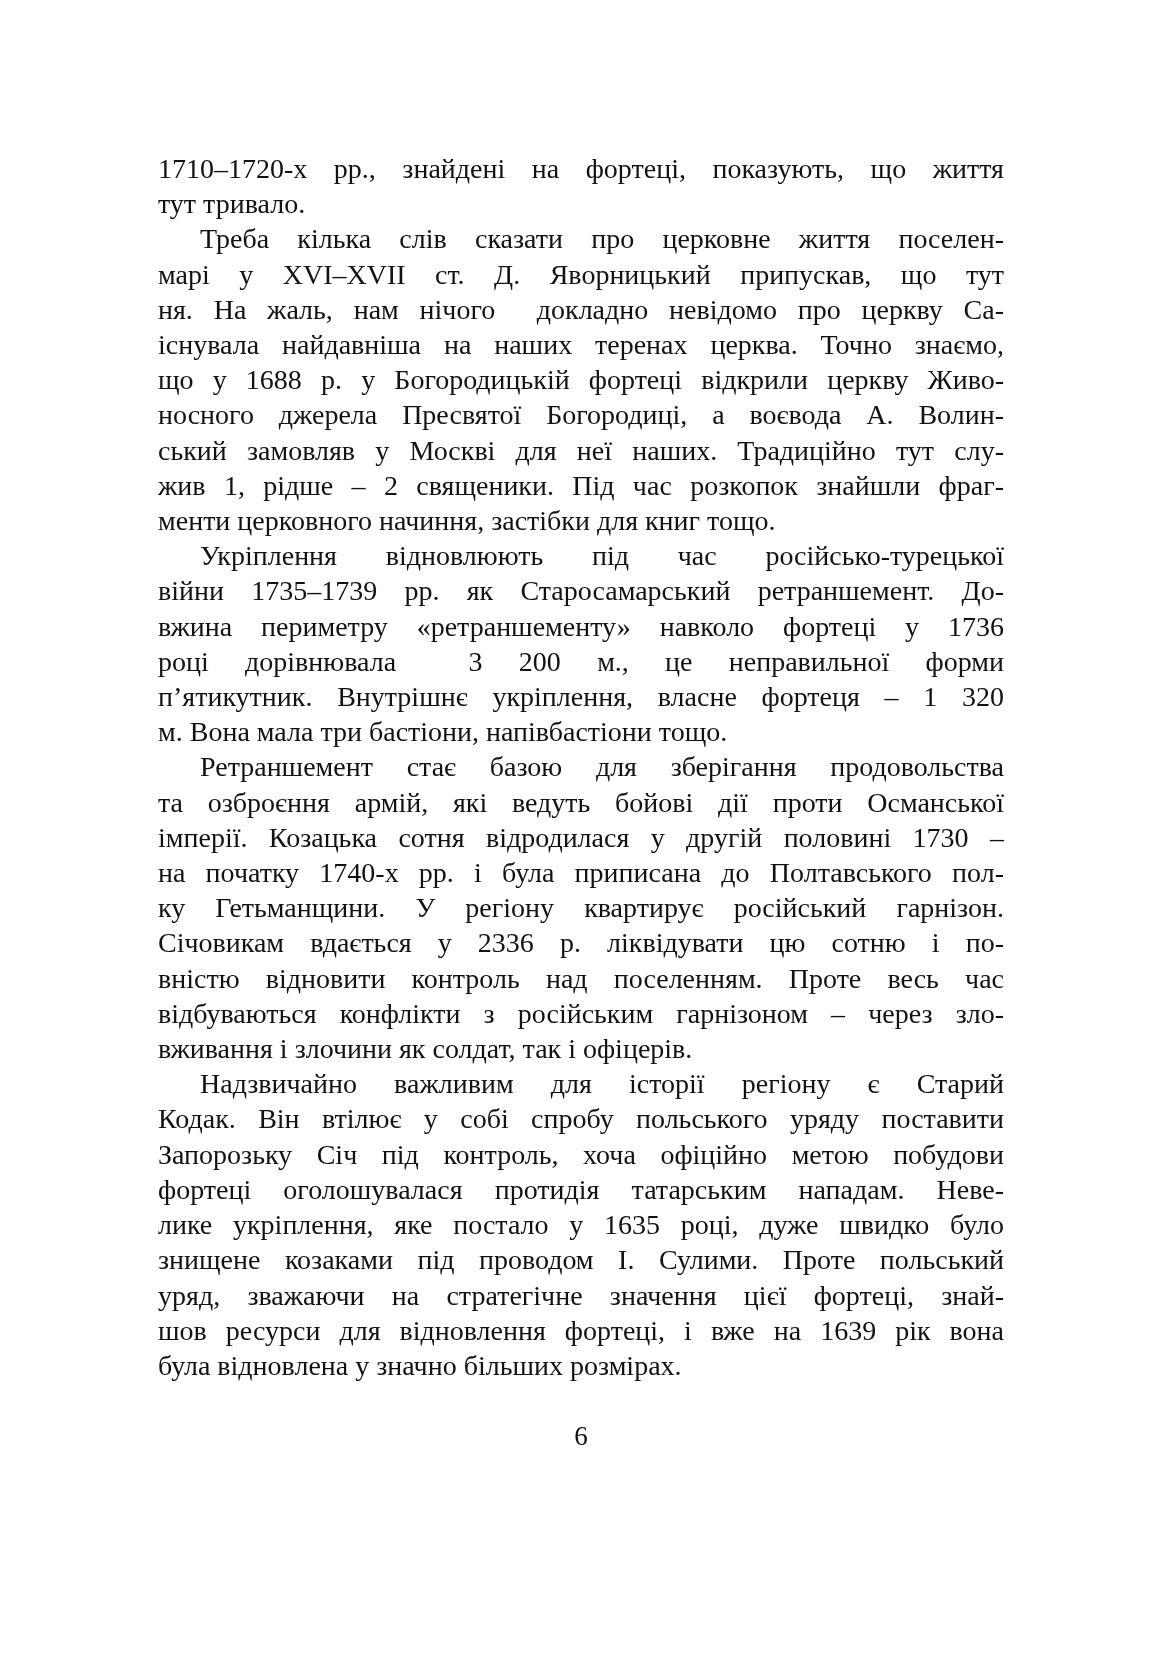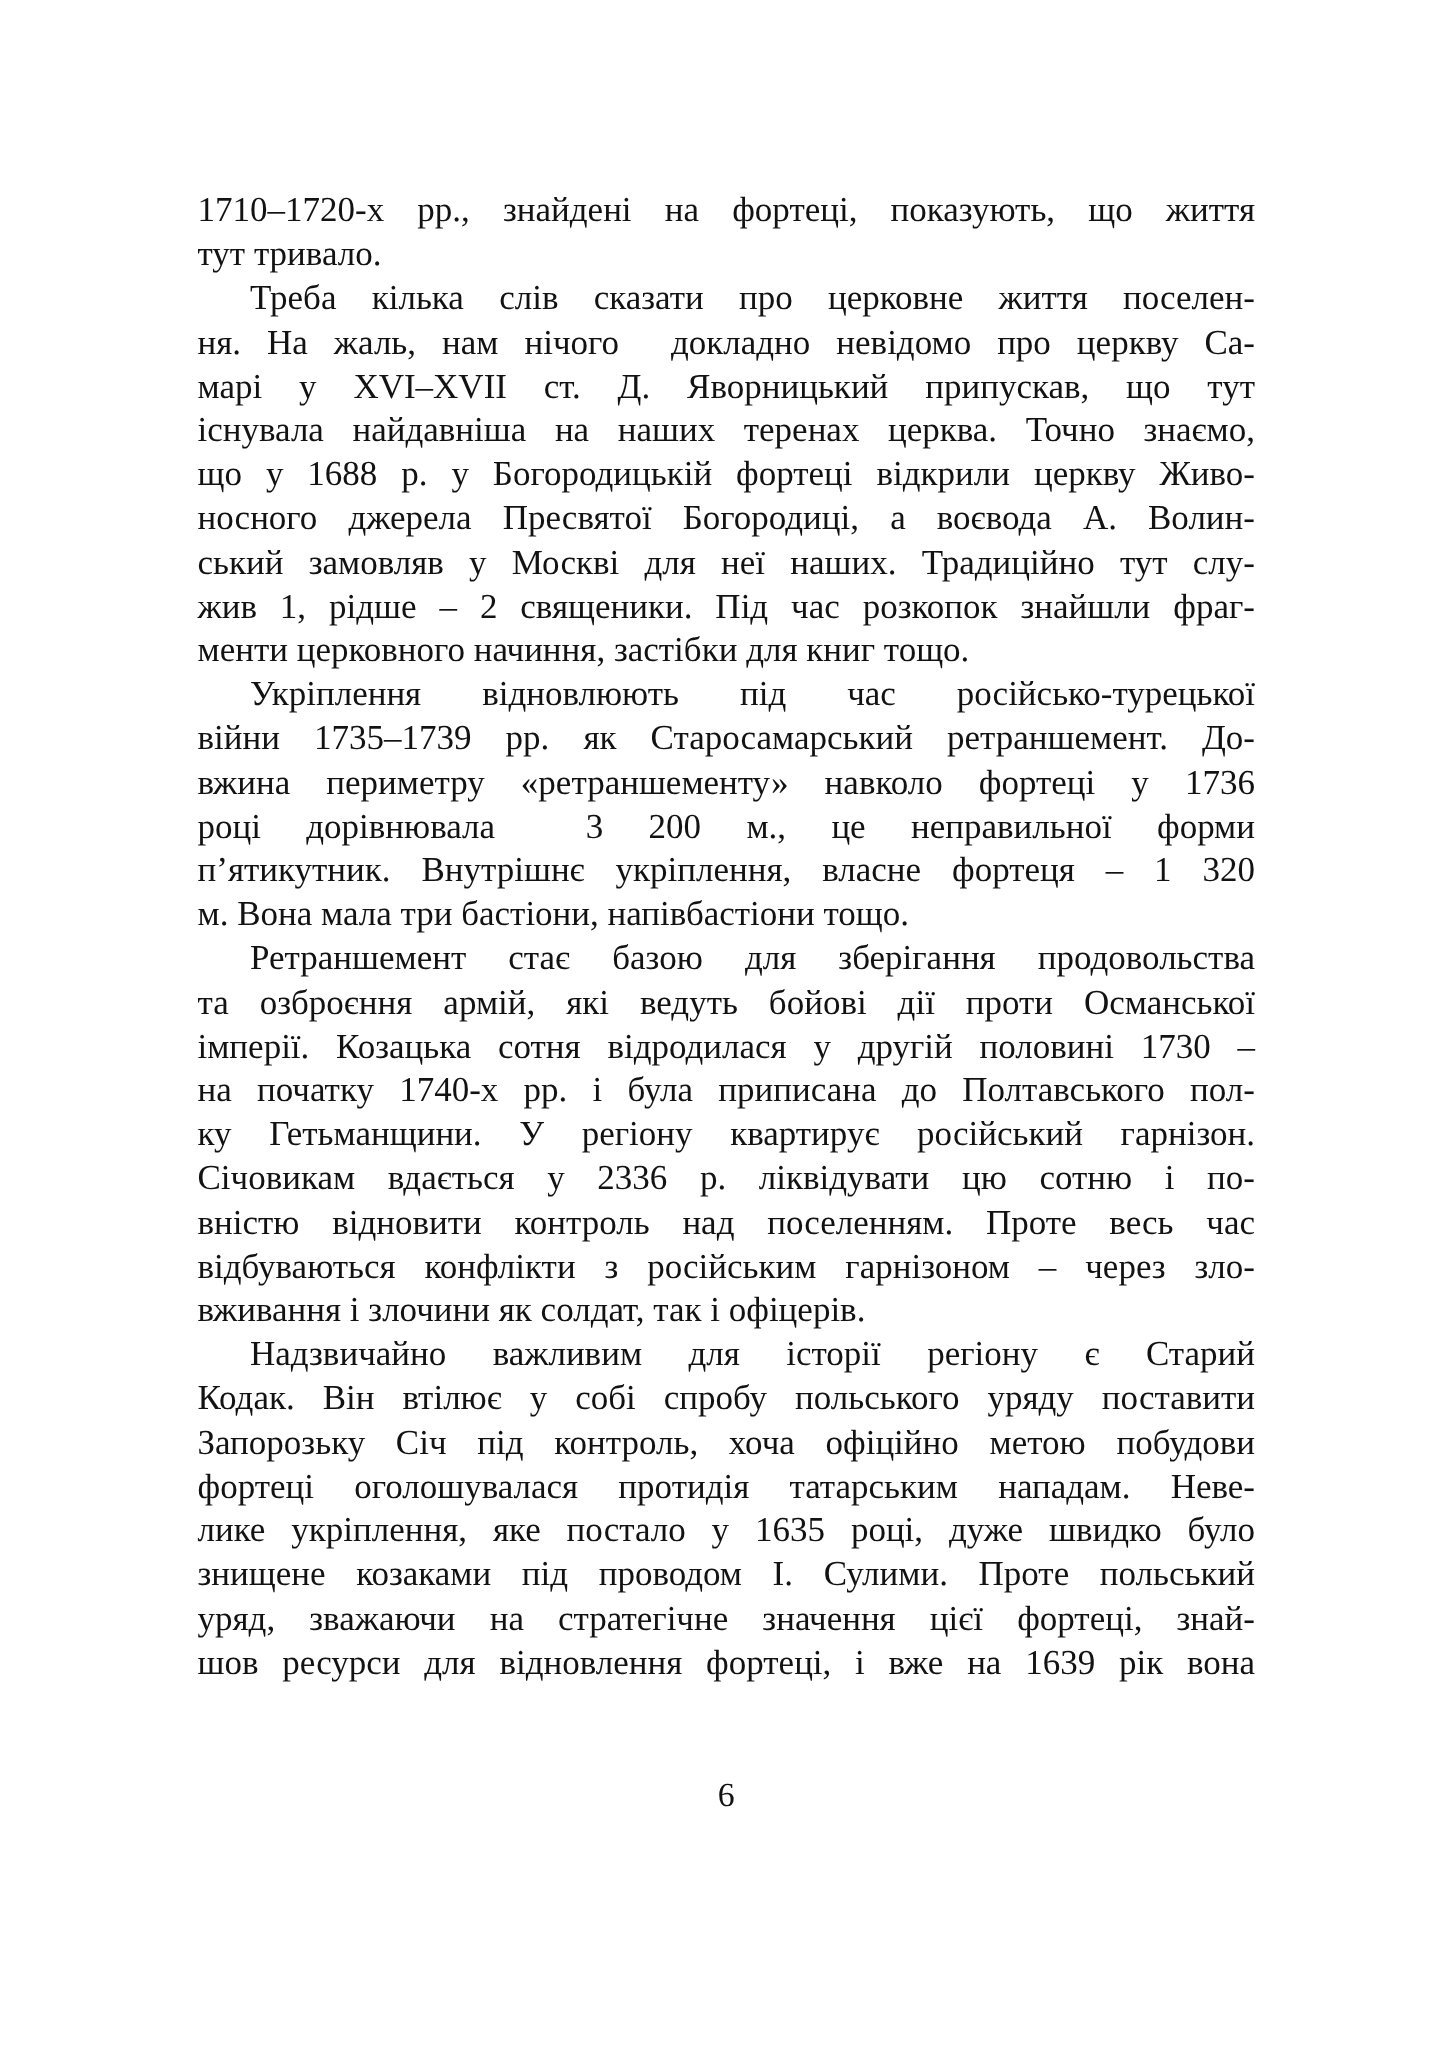--- a/index.html
+++ b/index.html
@@ -54,22 +54,22 @@
 <body>
 
 <div class="page">
   <div class="text-block">
       <div class="paragraph">
         <div class="line">1710–1720-х рр., знайдені на фортеці, показують, що життя</div>
         <div class="line last">тут тривало.</div>
       </div>
       <div class="paragraph">
         <div class="line indent">Треба кілька слів сказати про церковне життя поселен-</div>
+        <div class="line">марі у XVI–XVII ст. Д. Яворницький припускав, що тут</div>
         <div class="line">ня. На жаль, нам нічого&nbsp; докладно невідомо про церкву Са-</div>
-        <div class="line">марі у XVI–XVII ст. Д. Яворницький припускав, що тут</div>
         <div class="line">існувала найдавніша на наших теренах церква. Точно знаємо,</div>
         <div class="line">що у 1688 р. у Богородицькій фортеці відкрили церкву Живо-</div>
         <div class="line">носного джерела Пресвятої Богородиці, а воєвода А. Волин-</div>
         <div class="line">ський замовляв у Москві для неї наших. Традиційно тут слу-</div>
         <div class="line">жив 1, рідше – 2 священики. Під час розкопок знайшли фраг-</div>
         <div class="line last">менти церковного начиння, застібки для книг тощо.</div>
       </div>
       <div class="paragraph">
         <div class="line indent">Укріплення відновлюють під час російсько-турецької</div>
         <div class="line">війни 1735–1739 рр. як Старосамарський ретраншемент. До-</div>
@@ -91,16 +91,17 @@
       </div>
       <div class="paragraph">
         <div class="line indent">Надзвичайно важливим для історії регіону є Старий</div>
         <div class="line">Кодак. Він втілює у собі спробу польського уряду поставити</div>
         <div class="line">Запорозьку Січ під контроль, хоча офіційно метою побудови</div>
         <div class="line">фортеці оголошувалася протидія татарським нападам. Неве-</div>
         <div class="line">лике укріплення, яке постало у 1635 році, дуже швидко було</div>
         <div class="line">знищене козаками під проводом І. Сулими. Проте польський</div>
         <div class="line">уряд, зважаючи на стратегічне значення цієї фортеці, знай-</div>
         <div class="line">шов ресурси для відновлення фортеці, і вже на 1639 рік вона</div>
+        <div class="line last">була відновлена у значно більших розмірах.</div>
       </div>
     </div>
   <div class="page-number">6</div>
 </div>
 
 </body></html>

